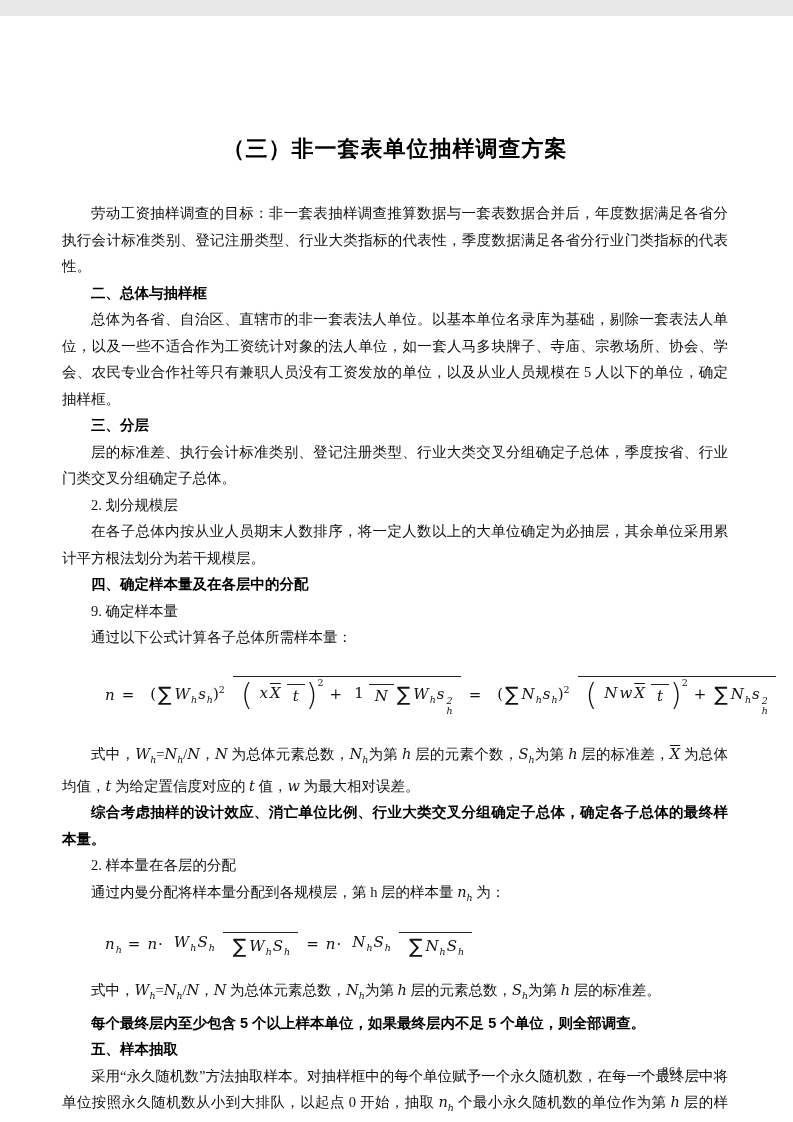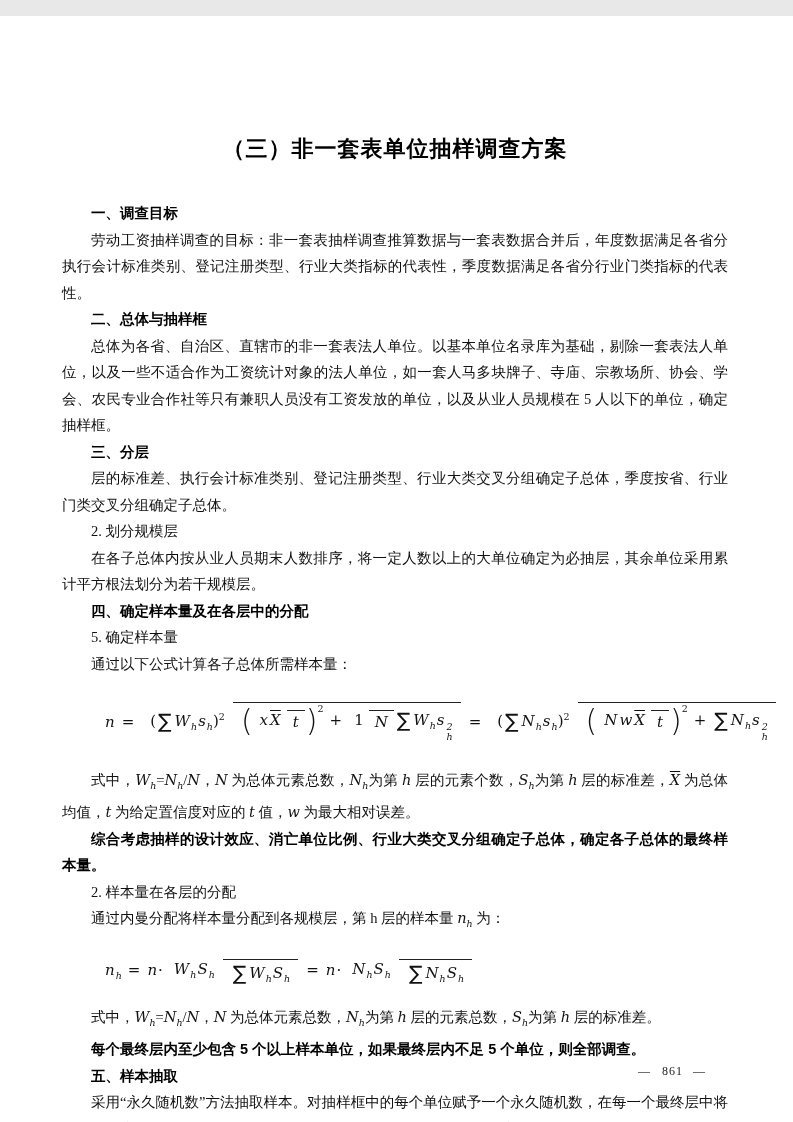--- a/index.html
+++ b/index.html
@@ -80,33 +80,32 @@
 </style>
 </head>
 <body>
 
 <div class="page">
 
   <h1 class="doc-title">（三）非一套表单位抽样调查方案</h1>
 
   <div class="body-text">
 
-    <div class="sec-heading">一、调查目标</div>
     <div class="para">劳动工资抽样调查的目标：非一套表抽样调查推算数据与一套表数据合并后，年度数据满足各省分执行会计标准类别、登记注册类型、行业大类指标的代表性，季度数据满足各省分行业门类指标的代表性。</div>
 
     <div class="sec-heading">二、总体与抽样框</div>
     <div class="para">总体为各省、自治区、直辖市的非一套表法人单位。以基本单位名录库为基础，剔除一套表法人单位，以及一些不适合作为工资统计对象的法人单位，如一套人马多块牌子、寺庙、宗教场所、协会、学会、农民专业合作社等只有兼职人员没有工资发放的单位，以及从业人员规模在 5 人以下的单位，确定抽样框。</div>
 
     <div class="sec-heading">三、分层</div>
     <div class="para">层的标准差、执行会计标准类别、登记注册类型、行业大类交叉分组确定子总体，季度按省、行业门类交叉分组确定子总体。</div>
     <div class="sub-item">2. 划分规模层</div>
     <div class="para">在各子总体内按从业人员期末人数排序，将一定人数以上的大单位确定为必抽层，其余单位采用累计平方根法划分为若干规模层。</div>
 
     <div class="sec-heading">四、确定样本量及在各层中的分配</div>
-    <div class="sub-item">5. 确定样本量</div>
+    <div class="sub-item">9. 确定样本量</div>
     <div class="para">通过以下公式计算各子总体所需样本量：</div>
 
     <div class="formula f1">
       <span class="fgroup"><span class="fv">n</span></span>
       <span class="fop">=</span>
       <span class="frac">
         <span class="fnum"><span class="fn">(</span><span class="sum">∑</span><span class="fv">W</span><sub class="fsub">h</sub><span class="fv">s</span><sub class="fsub">h</sub><span class="fn">)</span><sup class="fsup">2</sup></span>
         <span class="fden"><span class="bigp">(</span><span class="frac inner">
               <span class="fnum"><span class="fv">x</span><span class="fv r-bar">X</span></span>
               <span class="fden"><span class="fv">t</span></span>

